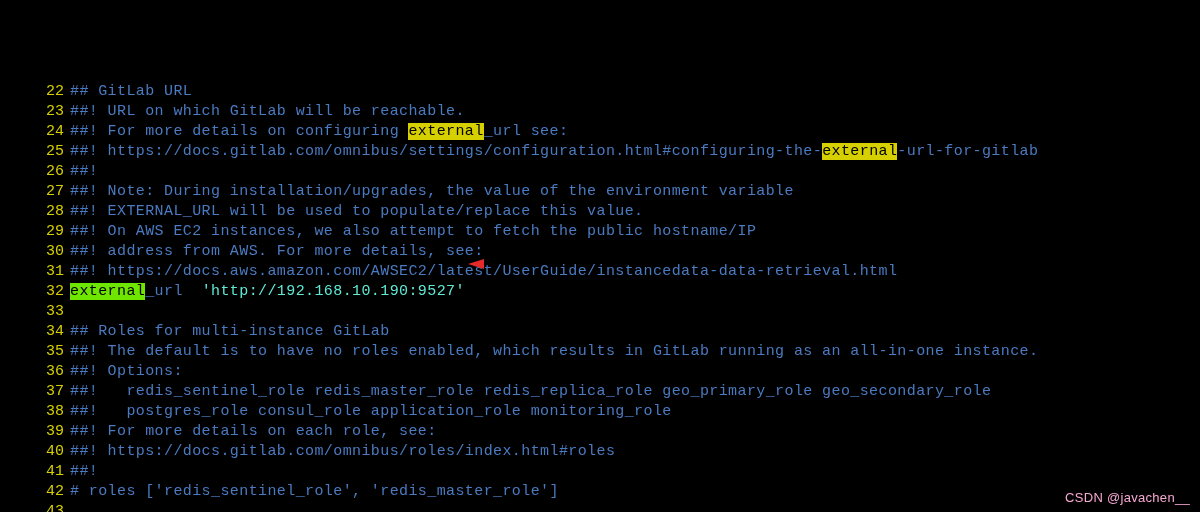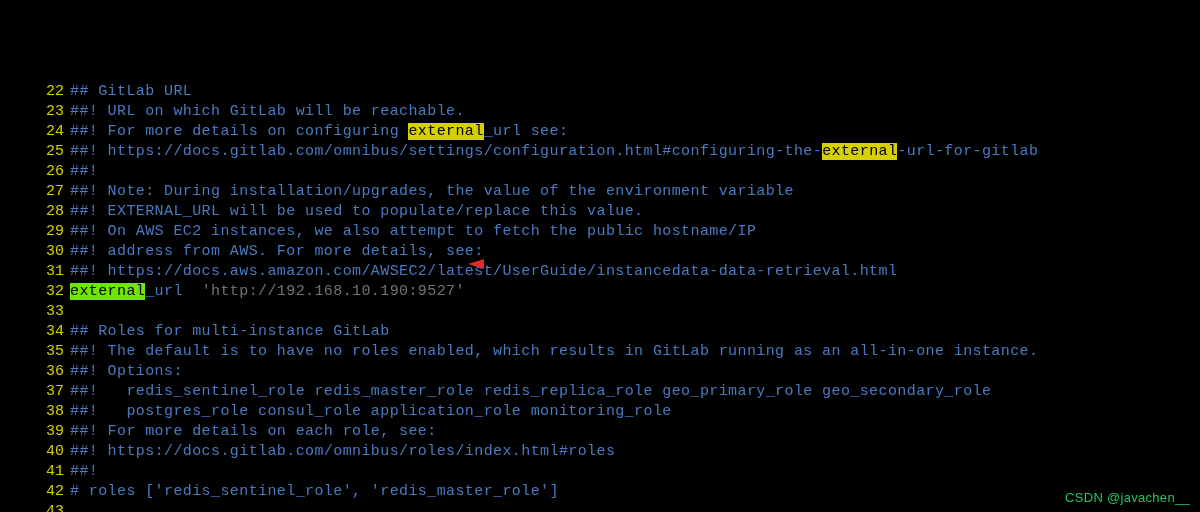--- a/index.html
+++ b/index.html
@@ -35,36 +35,36 @@
   }
   .hl {
     background:#d6d000;
     color:#000;
   }
   .hl-green {
     background:#6ee600;
     color:#000;
   }
   .str {
-    color:#737373;
+    color:#5eead4;
   }
   .annot {
     position:absolute;
     left:468px;
     top:218px;
     width:500px;
     height:12px;
     pointer-events:none;
   }
   .annot svg { width:100%; height:100%; display:block; }
   .watermark {
     position:absolute;
     right:10px;
     bottom:4px;
-    color:#22c55e;
+    color:#f9a8d4;
     font-family:Arial,sans-serif;
     font-size:13px;
     letter-spacing:0.3px;
   }
 </style>
 </head>
 <body>
 
 
 

